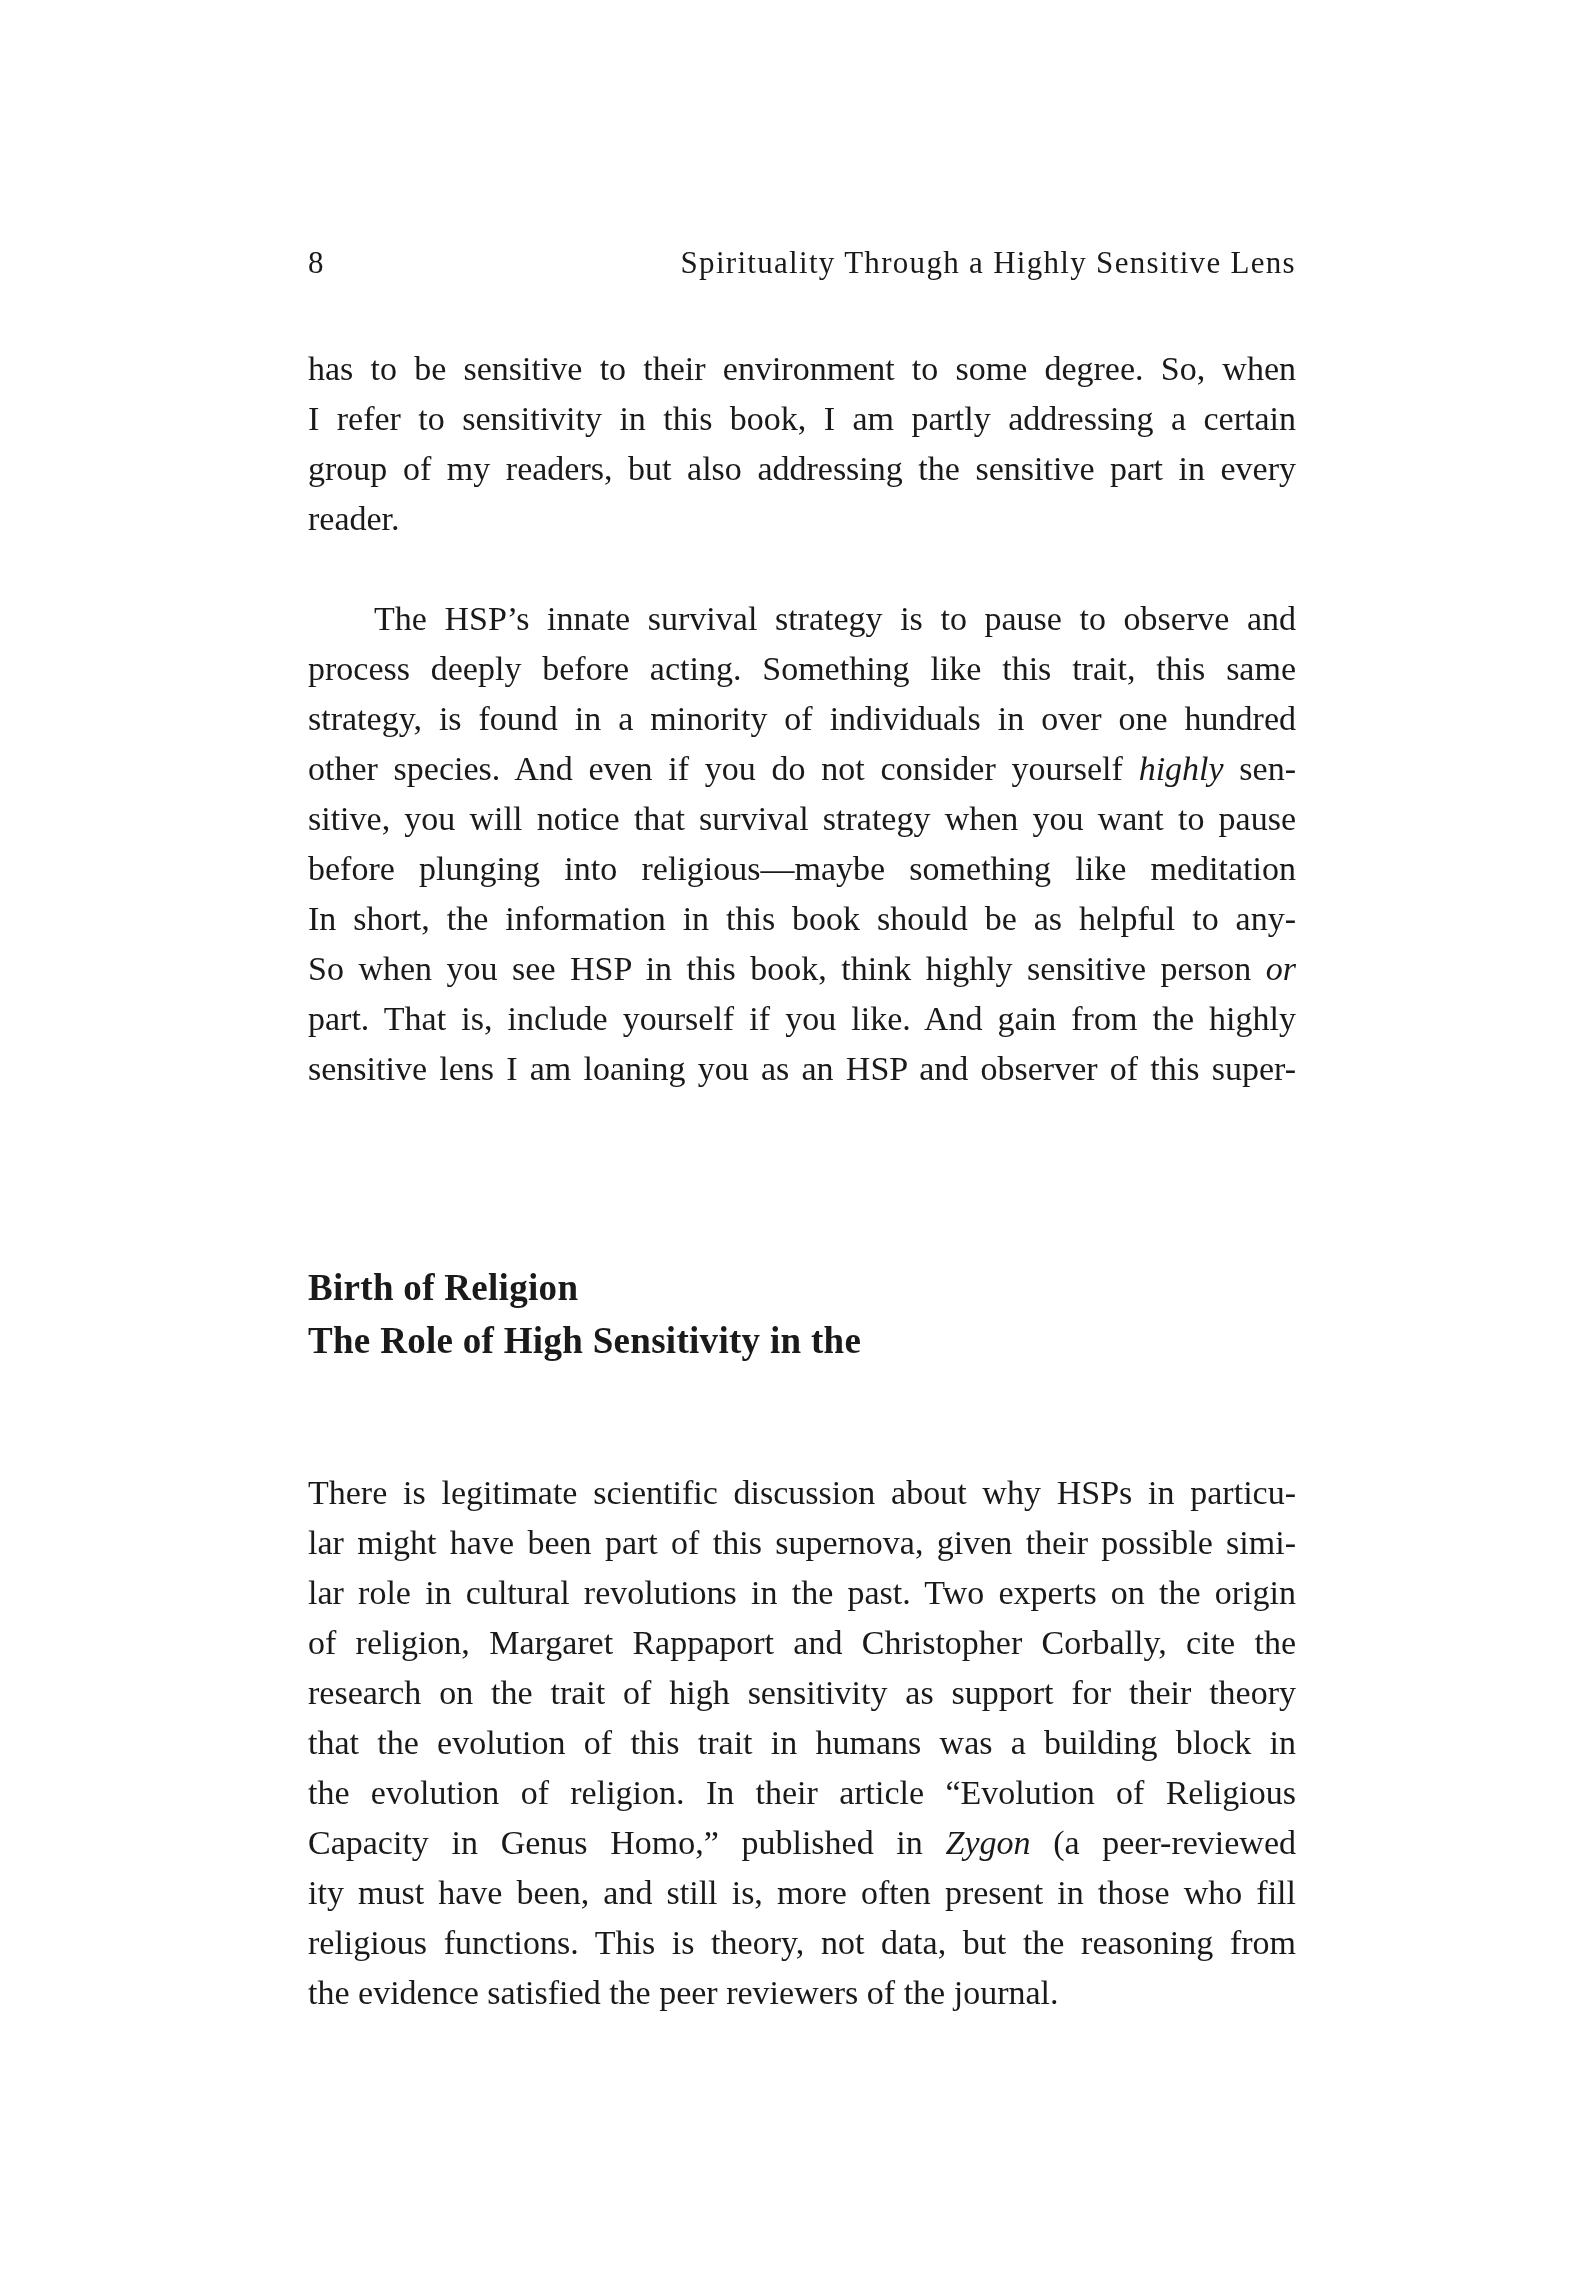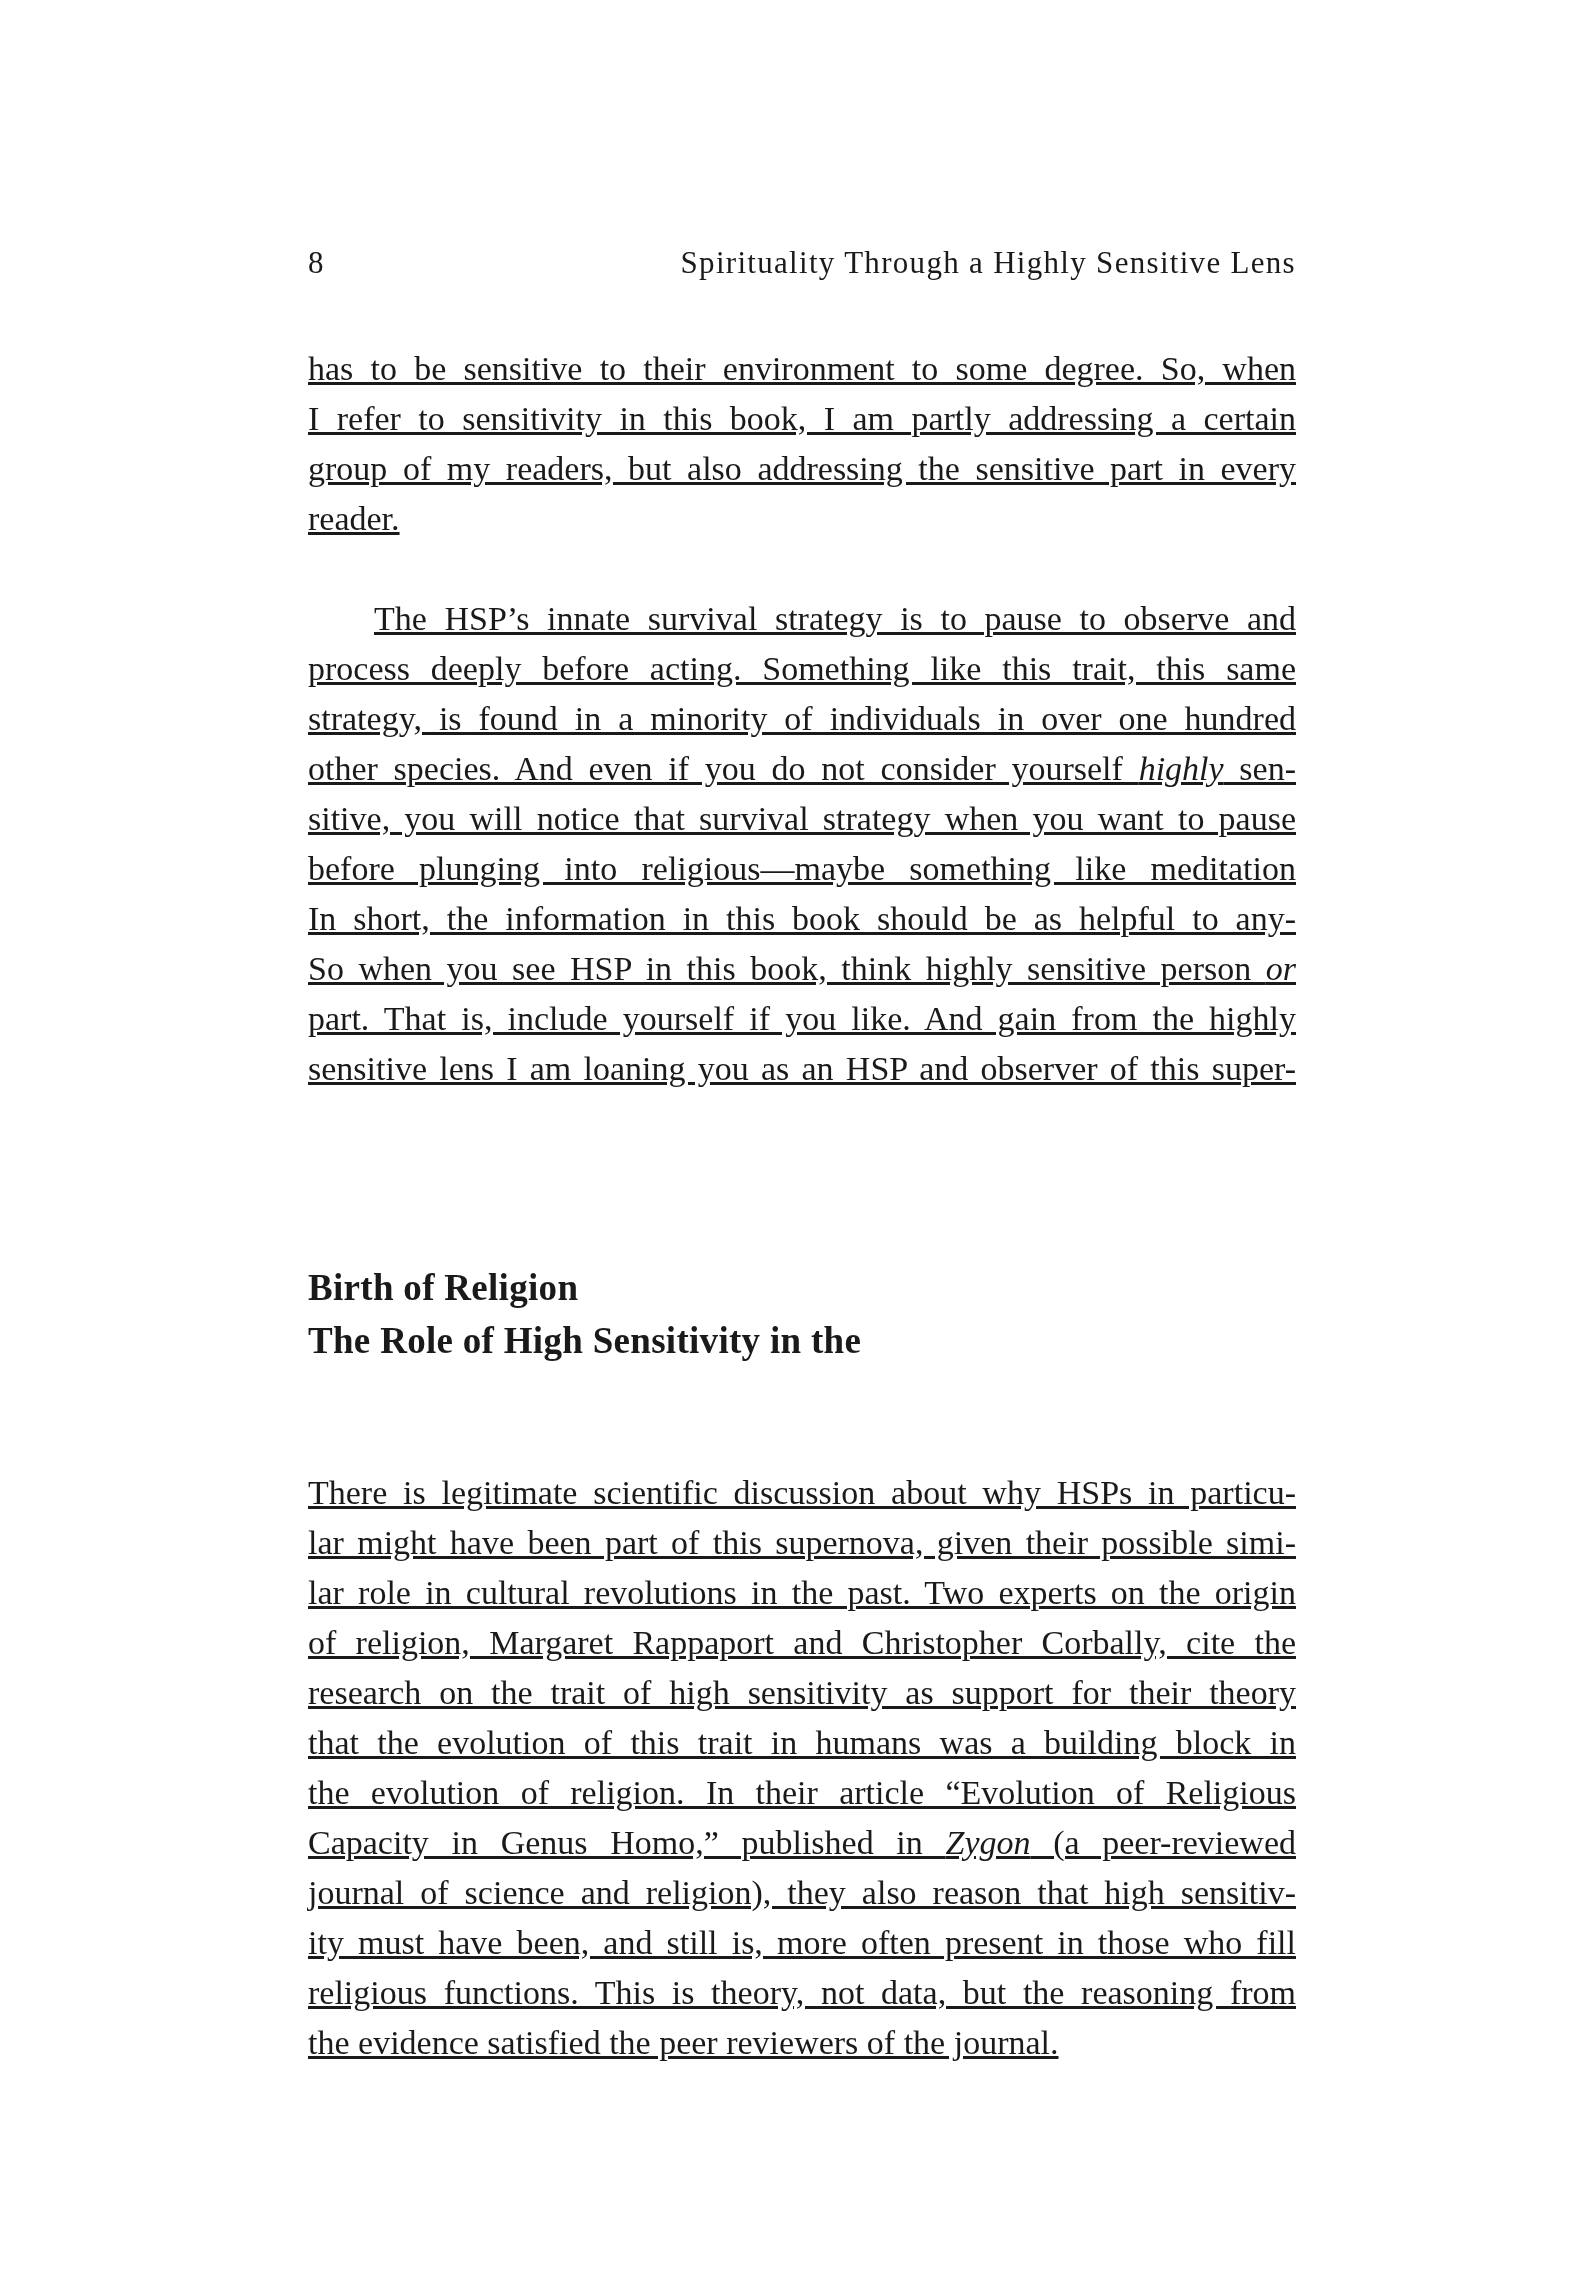--- a/index.html
+++ b/index.html
@@ -47,21 +47,20 @@
       width: 988px;
       font-size: 34px;
       line-height: 50px;
     }
     .line {
       display: block;
       height: 50px;
       white-space: nowrap;
       text-align: justify;
       text-align-last: justify;
-      text-decoration: underline;
     }
     .line.last {
       text-align-last: left;
     }
     .line.indent {
       padding-left: 66px;
     }
     .text-block em {
       font-style: italic;
     }
@@ -116,20 +115,19 @@
 
   <div class="text-block" id="p3">
       <span class="line"><span>There is legitimate scientific discussion about why HSPs in particu-</span></span>
       <span class="line"><span>lar might have been part of this supernova, given their possible simi-</span></span>
       <span class="line"><span>lar role in cultural revolutions in the past. Two experts on the origin</span></span>
       <span class="line"><span>of religion, Margaret Rappaport and Christopher Corbally, cite the</span></span>
       <span class="line"><span>research on the trait of high sensitivity as support for their theory</span></span>
       <span class="line"><span>that the evolution of this trait in humans was a building block in</span></span>
       <span class="line"><span>the evolution of religion. In their article “Evolution of Religious</span></span>
       <span class="line"><span>Capacity in Genus Homo,” published in </span><em>Zygon</em><span> (a peer-reviewed</span></span>
-      <span class="line"><span>journal of science and religion), they also reason that high sensitiv-</span></span>
       <span class="line"><span>ity must have been, and still is, more often present in those who fill</span></span>
       <span class="line"><span>religious functions. This is theory, not data, but the reasoning from</span></span>
       <span class="line last"><span>the evidence satisfied the peer reviewers of the journal.</span></span>
     </div>
 
 </div>
 
 
 </body></html>

